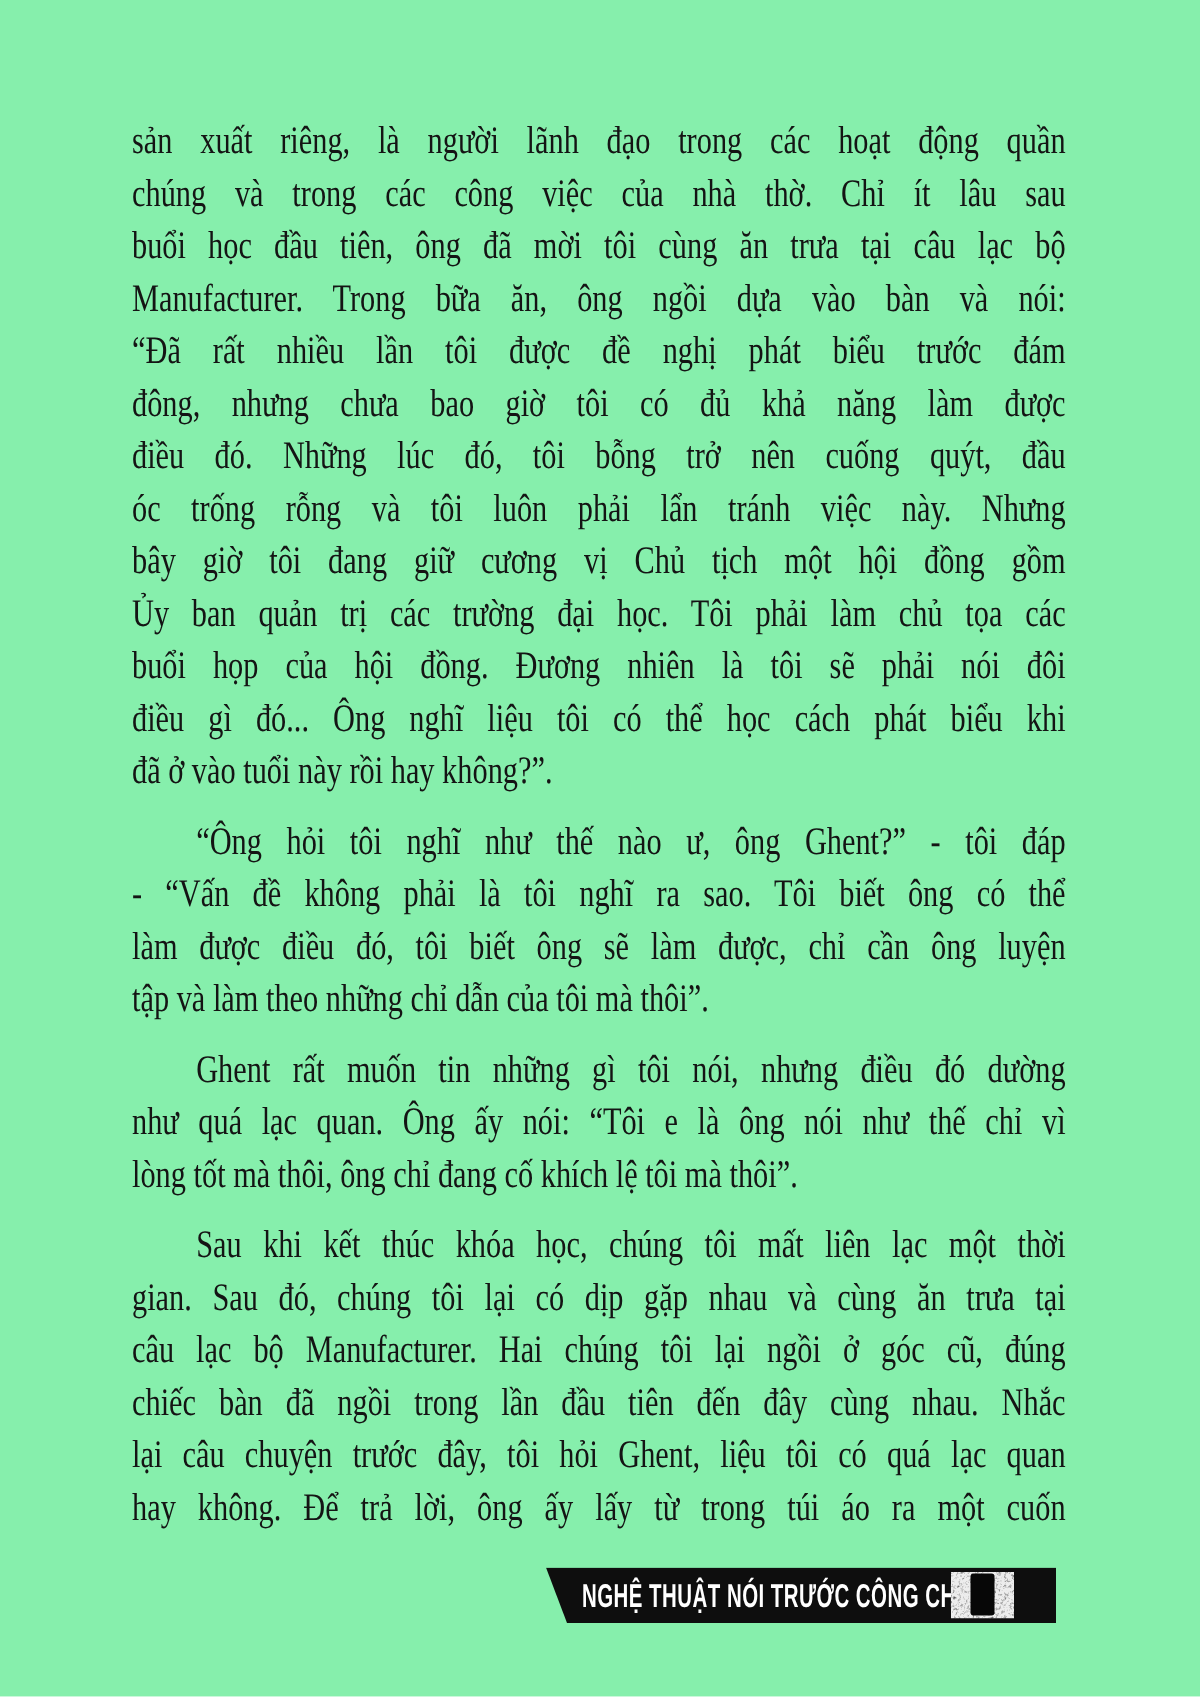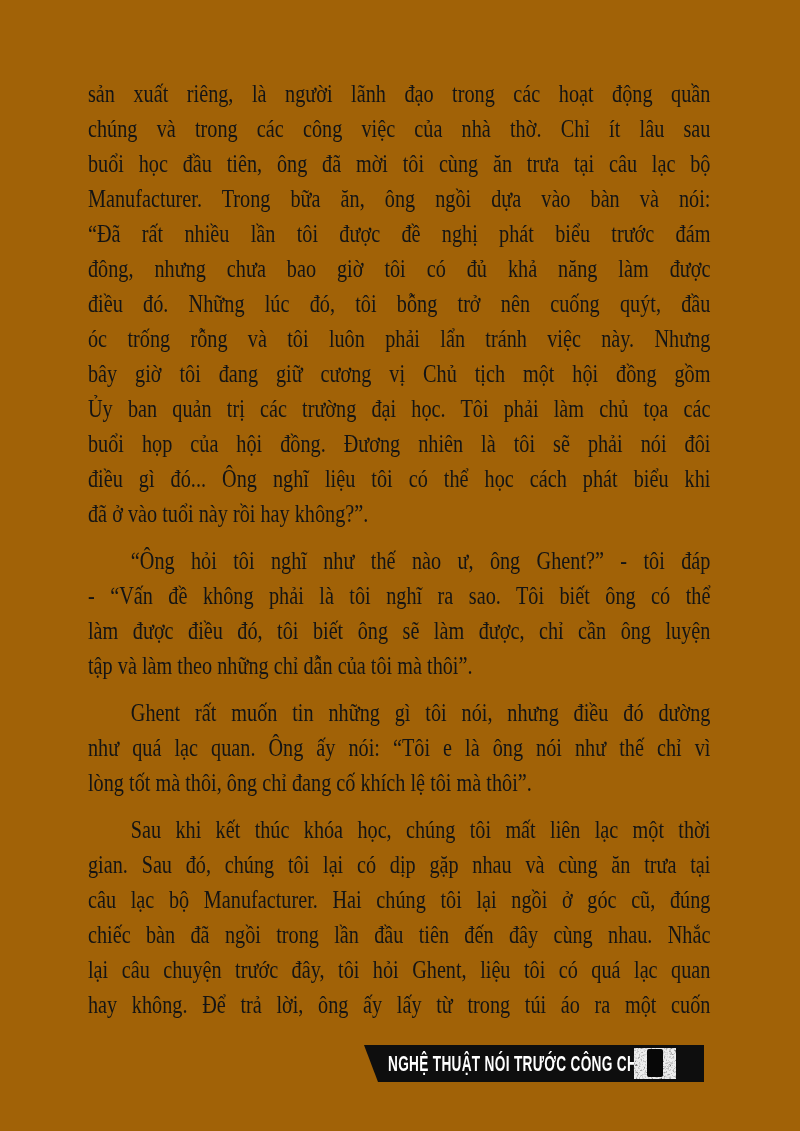--- a/index.html
+++ b/index.html
@@ -77,21 +77,21 @@
     transform: translateX(-50%);
     width: 16px;
     height: 28px;
     background: #070707;
     border-radius: 2px;
   }
 </style>
 </head>
 <body>
 
-<div class="page" style="background: #a16207;">
+<div class="page" style="background: #86efac;">
 
   <div class="text-block" id="text-block" style="color: rgb(20, 20, 20);">
       <div class="para">
         <div class="line first">sản xuất riêng, là người lãnh đạo trong các hoạt động quần</div>
         <div class="line">chúng và trong các công việc của nhà thờ. Chỉ ít lâu sau</div>
         <div class="line">buổi học đầu tiên, ông đã mời tôi cùng ăn trưa tại câu lạc bộ</div>
         <div class="line">Manufacturer. Trong bữa ăn, ông ngồi dựa vào bàn và nói:</div>
         <div class="line">“Đã rất nhiều lần tôi được đề nghị phát biểu trước đám</div>
         <div class="line">đông, nhưng chưa bao giờ tôi có đủ khả năng làm được</div>
         <div class="line">điều đó. Những lúc đó, tôi bỗng trở nên cuống quýt, đầu</div>

